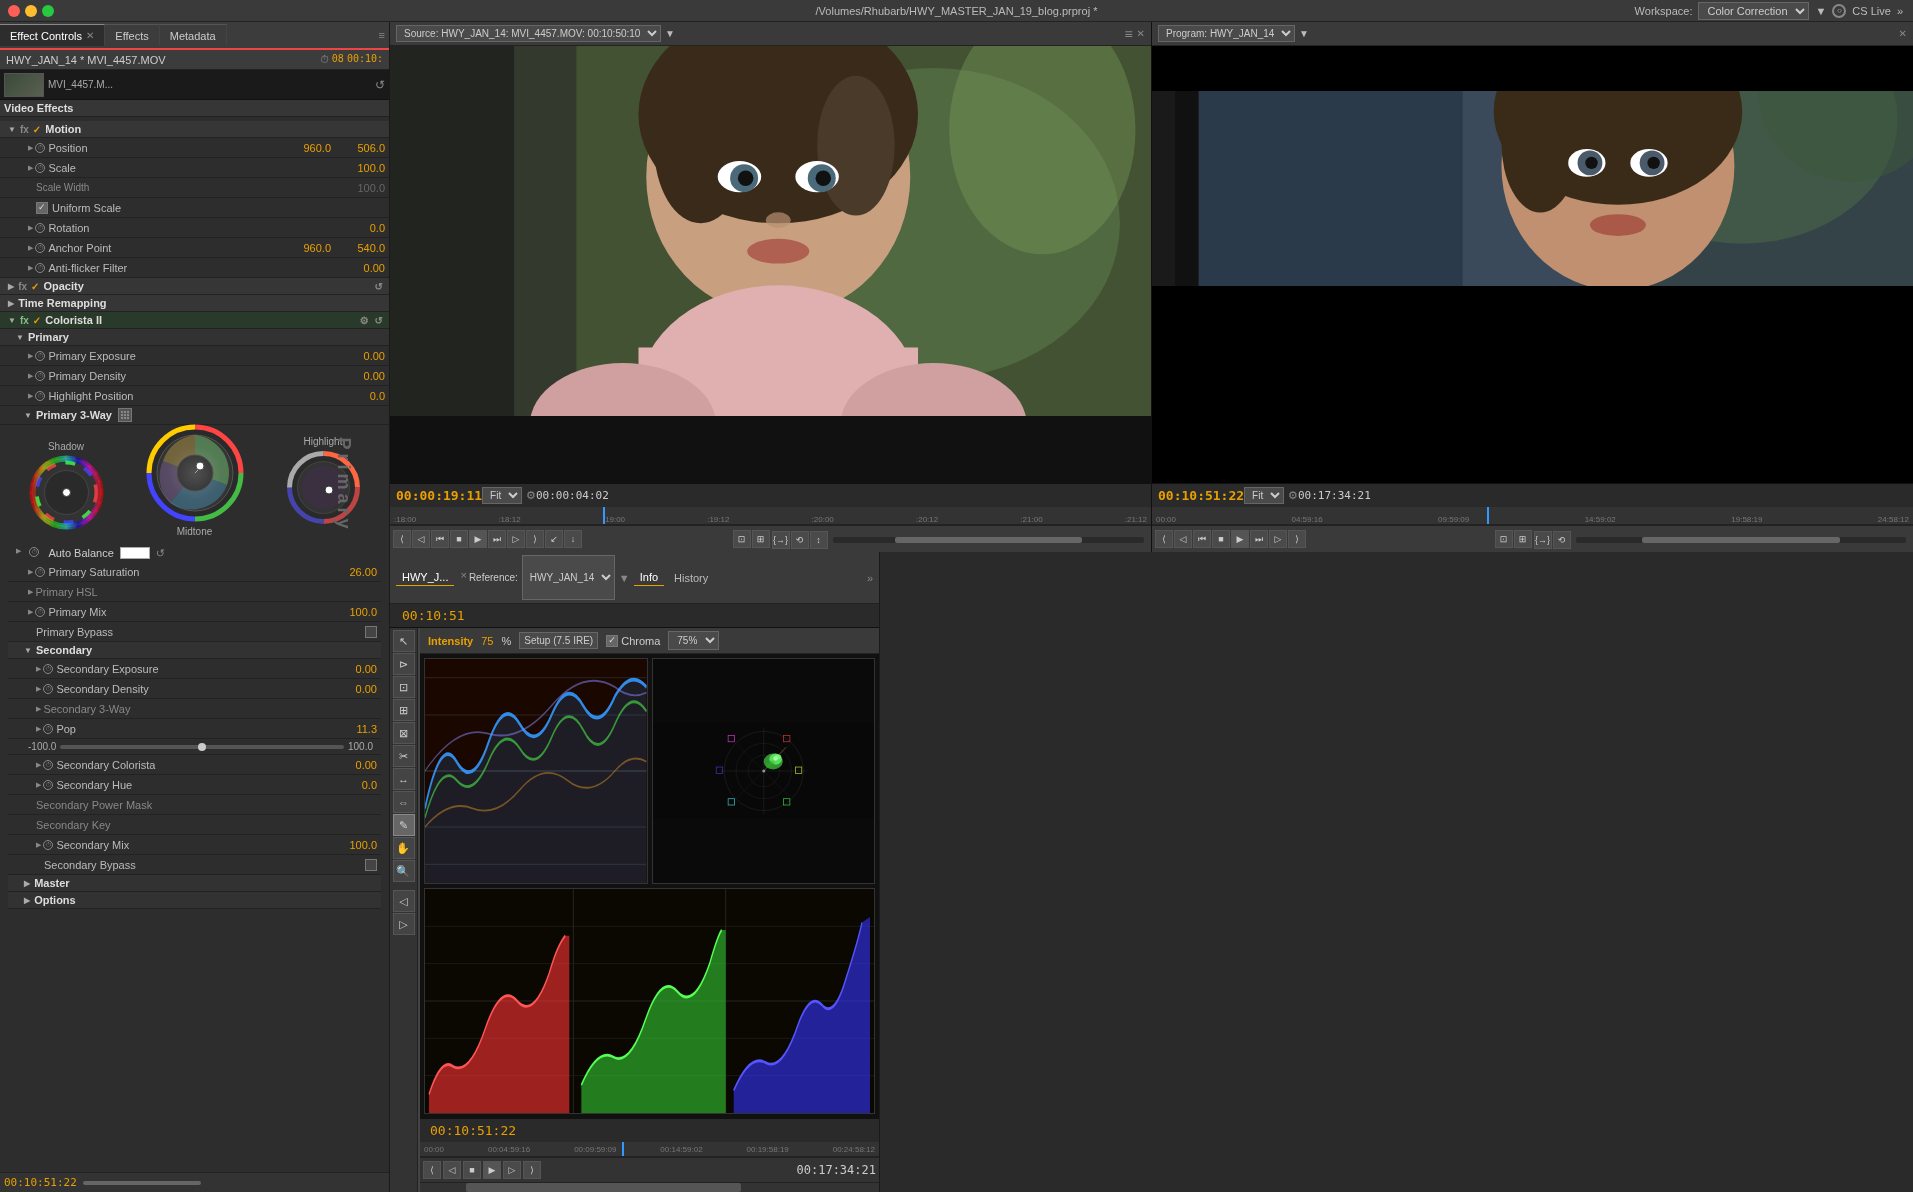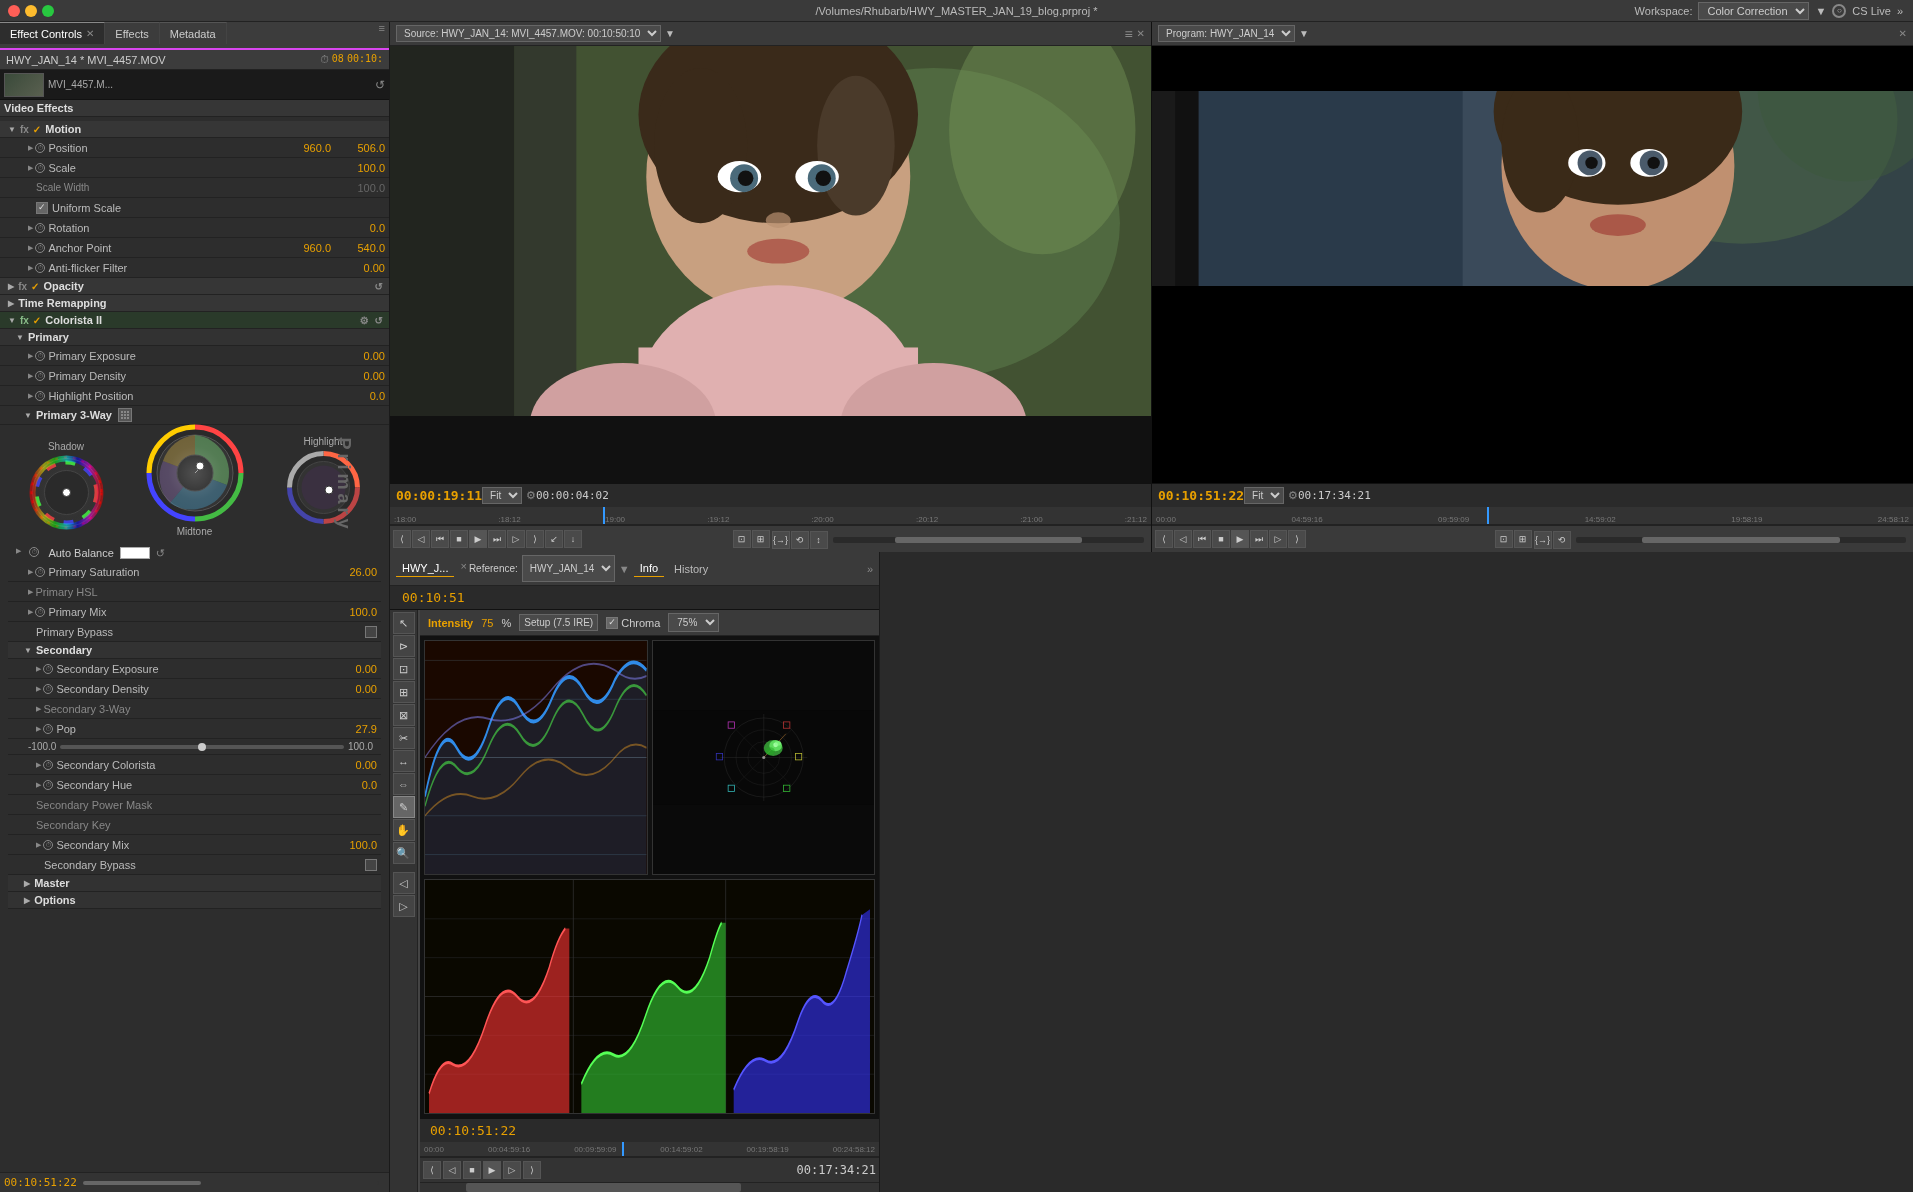--- a/index.html
+++ b/index.html
@@ -66,23 +66,23 @@
       background: #2d2d2d;
       border-right: 1px solid #1a1a1a;
       display: flex;
       flex-direction: column;
       flex-shrink: 0;
     }
 
     .panel-tabs {
       background: #3c3c3c;
       display: flex;
-      border-bottom: 2px solid #d946ef;
+      border-bottom: 2px solid #ef4444;
       height: 28px;
-      align-items: flex-start;
+      align-items: center;
     }
     .panel-tab {
       padding: 4px 10px 4px 10px;
       font-size: 11px;
       color: #ccc;
       cursor: pointer;
       border-top: 1px solid #555;
       border-right: 1px solid #444;
       background: #3c3c3c;
       height: 22px;
@@ -544,21 +544,21 @@
       border-radius: 50%;
       top: -2px;
       left: 50%;
       transform: translateX(-50%);
     }
     .ref-dropdown {
       background: #4a4a4a;
       border: 1px solid #666;
       color: #ccc;
       font-size: 10px;
-      padding: 6px 3px;
+      padding: 15px 3px;
     }
 
     .scope-timecode {
       color: #e8a000;
       font-size: 13px;
       font-family: monospace;
       padding: 2px 6px;
     }
     .scope-timecode-row {
       display: flex;
@@ -925,21 +925,21 @@
 
         <div class="property-row" style="padding-left:28px;">
           <span class="triangle-sm">▶</span>
           <span class="property-name" style="color:#888;">Secondary 3-Way</span>
         </div>
 
         <div class="property-row" style="padding-left:28px;">
           <span class="triangle-sm">▶</span>
           <div class="stopwatch">⏱</div>
           <span class="property-name">Pop</span>
-          <span class="property-value">27.9</span>
+          <span class="property-value">11.3</span>
         </div>
 
         <div style="display:flex;align-items:center;padding:2px 8px 2px 20px;border-bottom:1px solid #222;">
           <span style="color:#aaa;font-size:10px;">-100.0</span>
           <div class="slider-container">
             <div class="slider-thumb"></div>
           </div>
           <span style="color:#aaa;font-size:10px;">100.0</span>
         </div>
 

